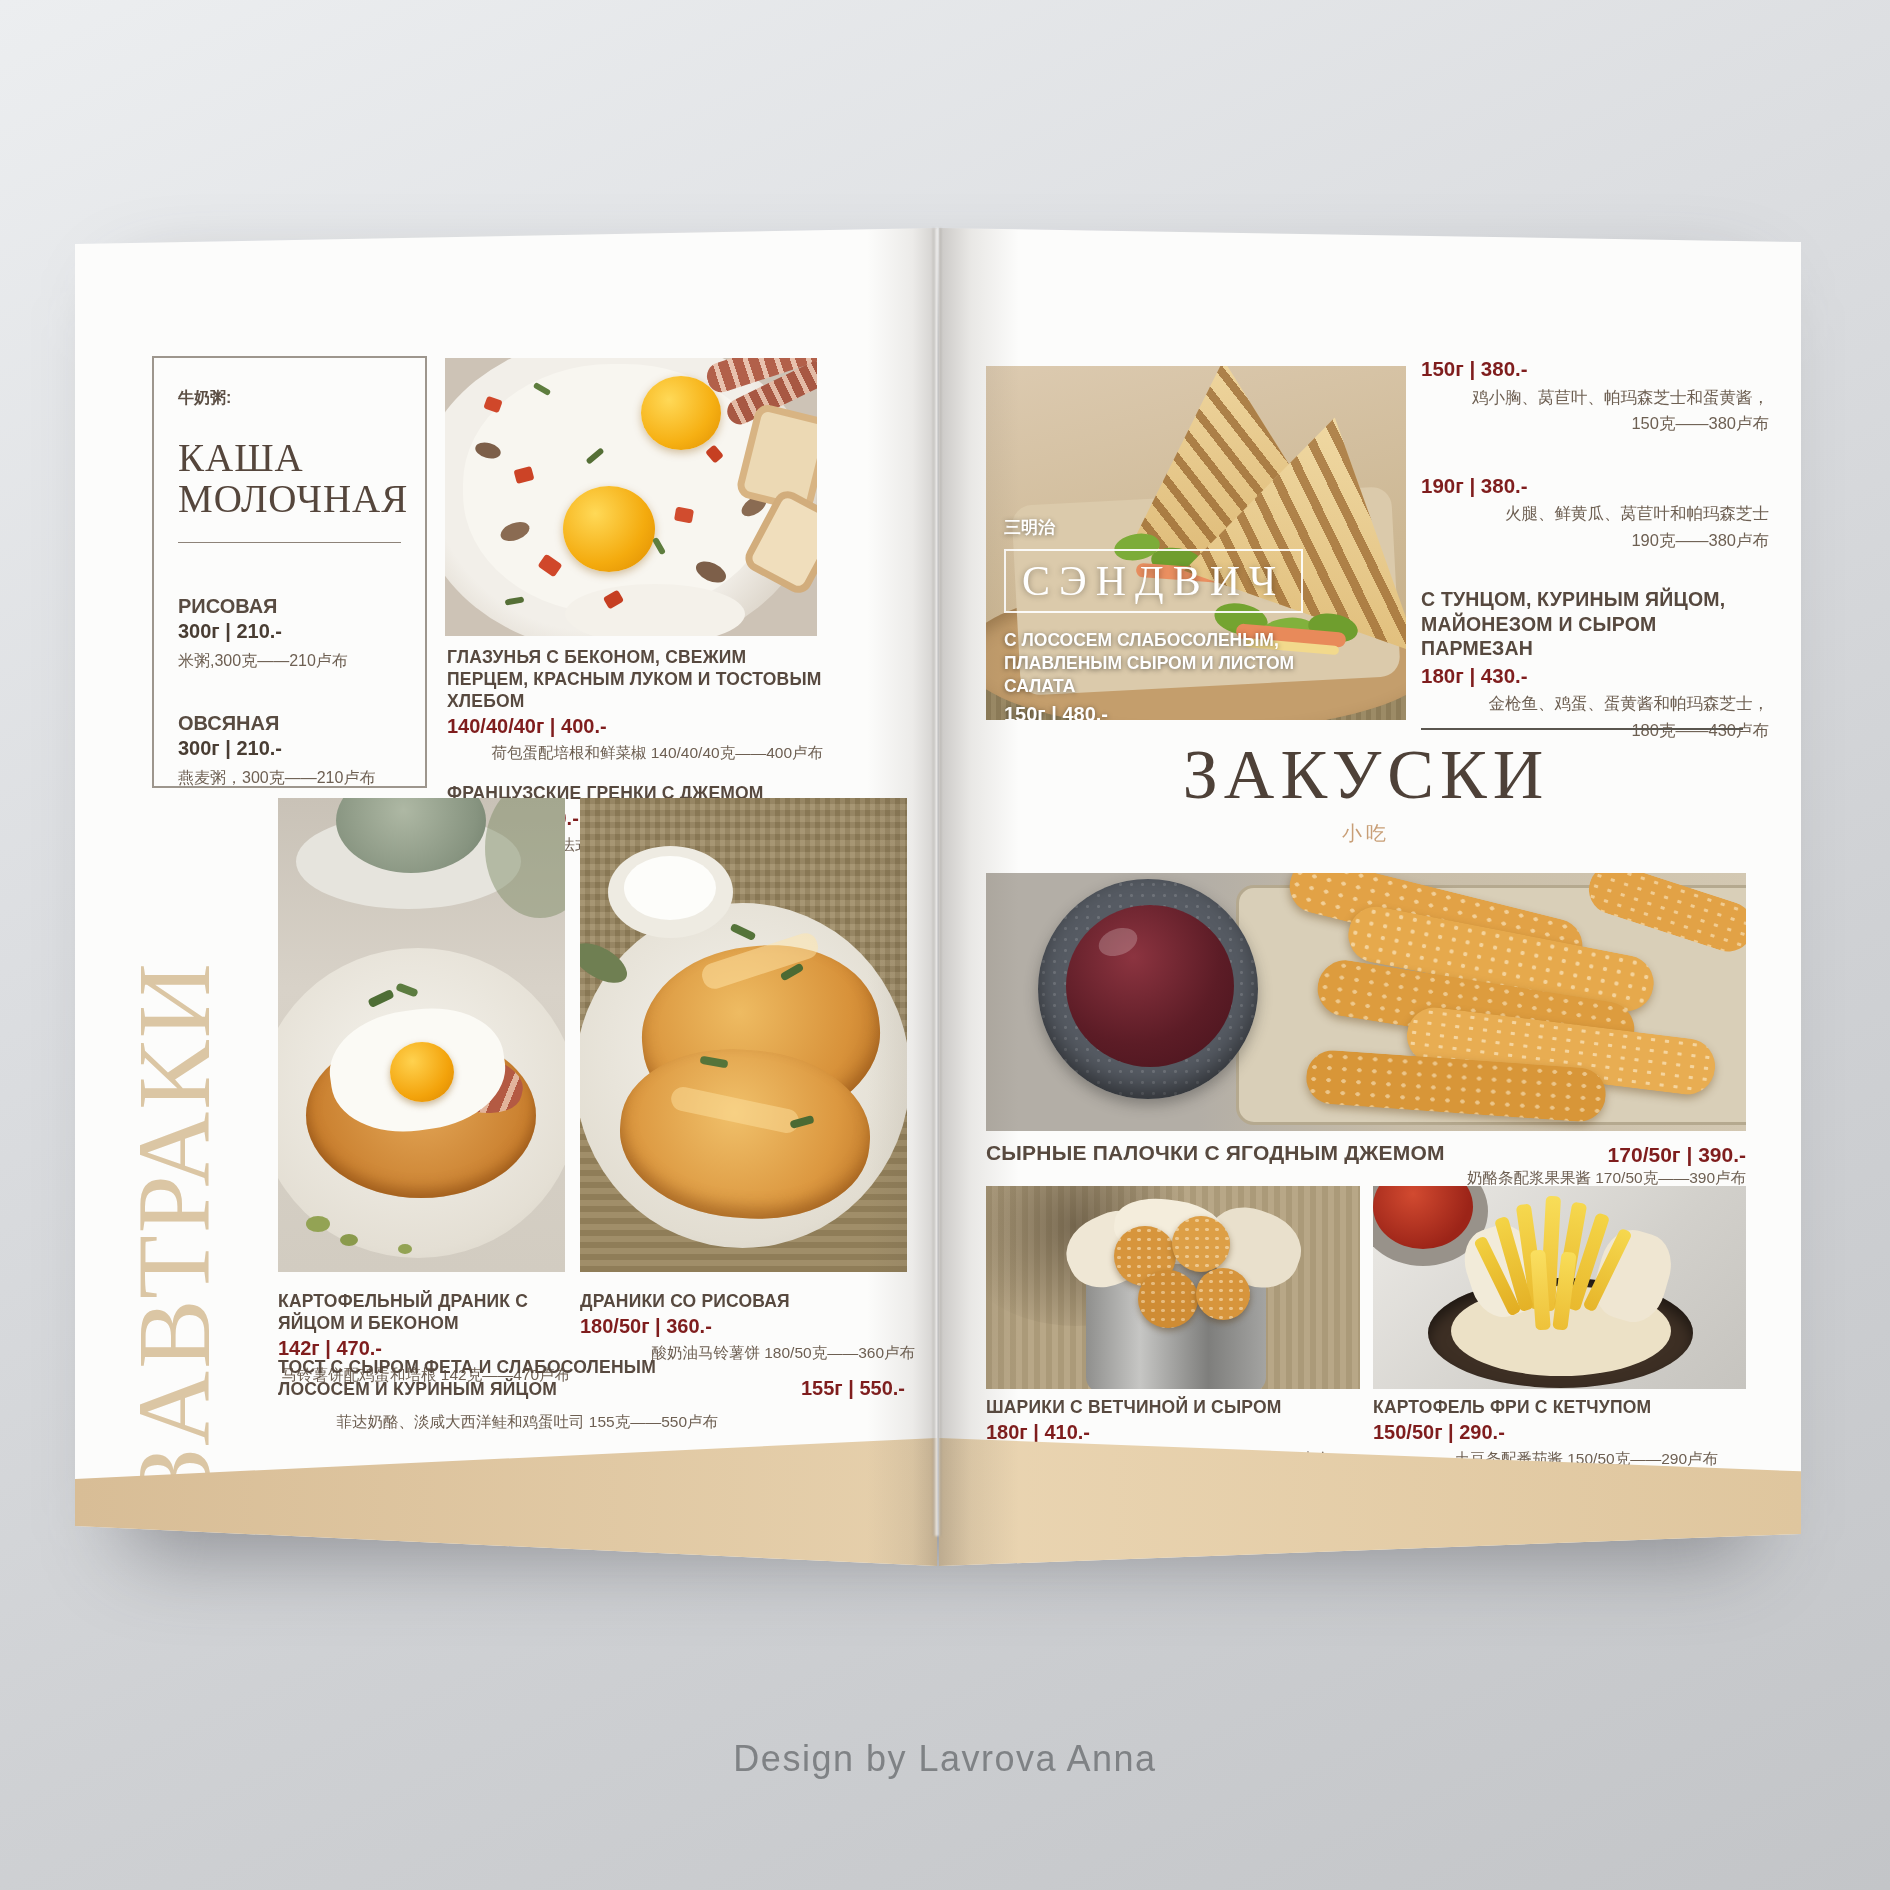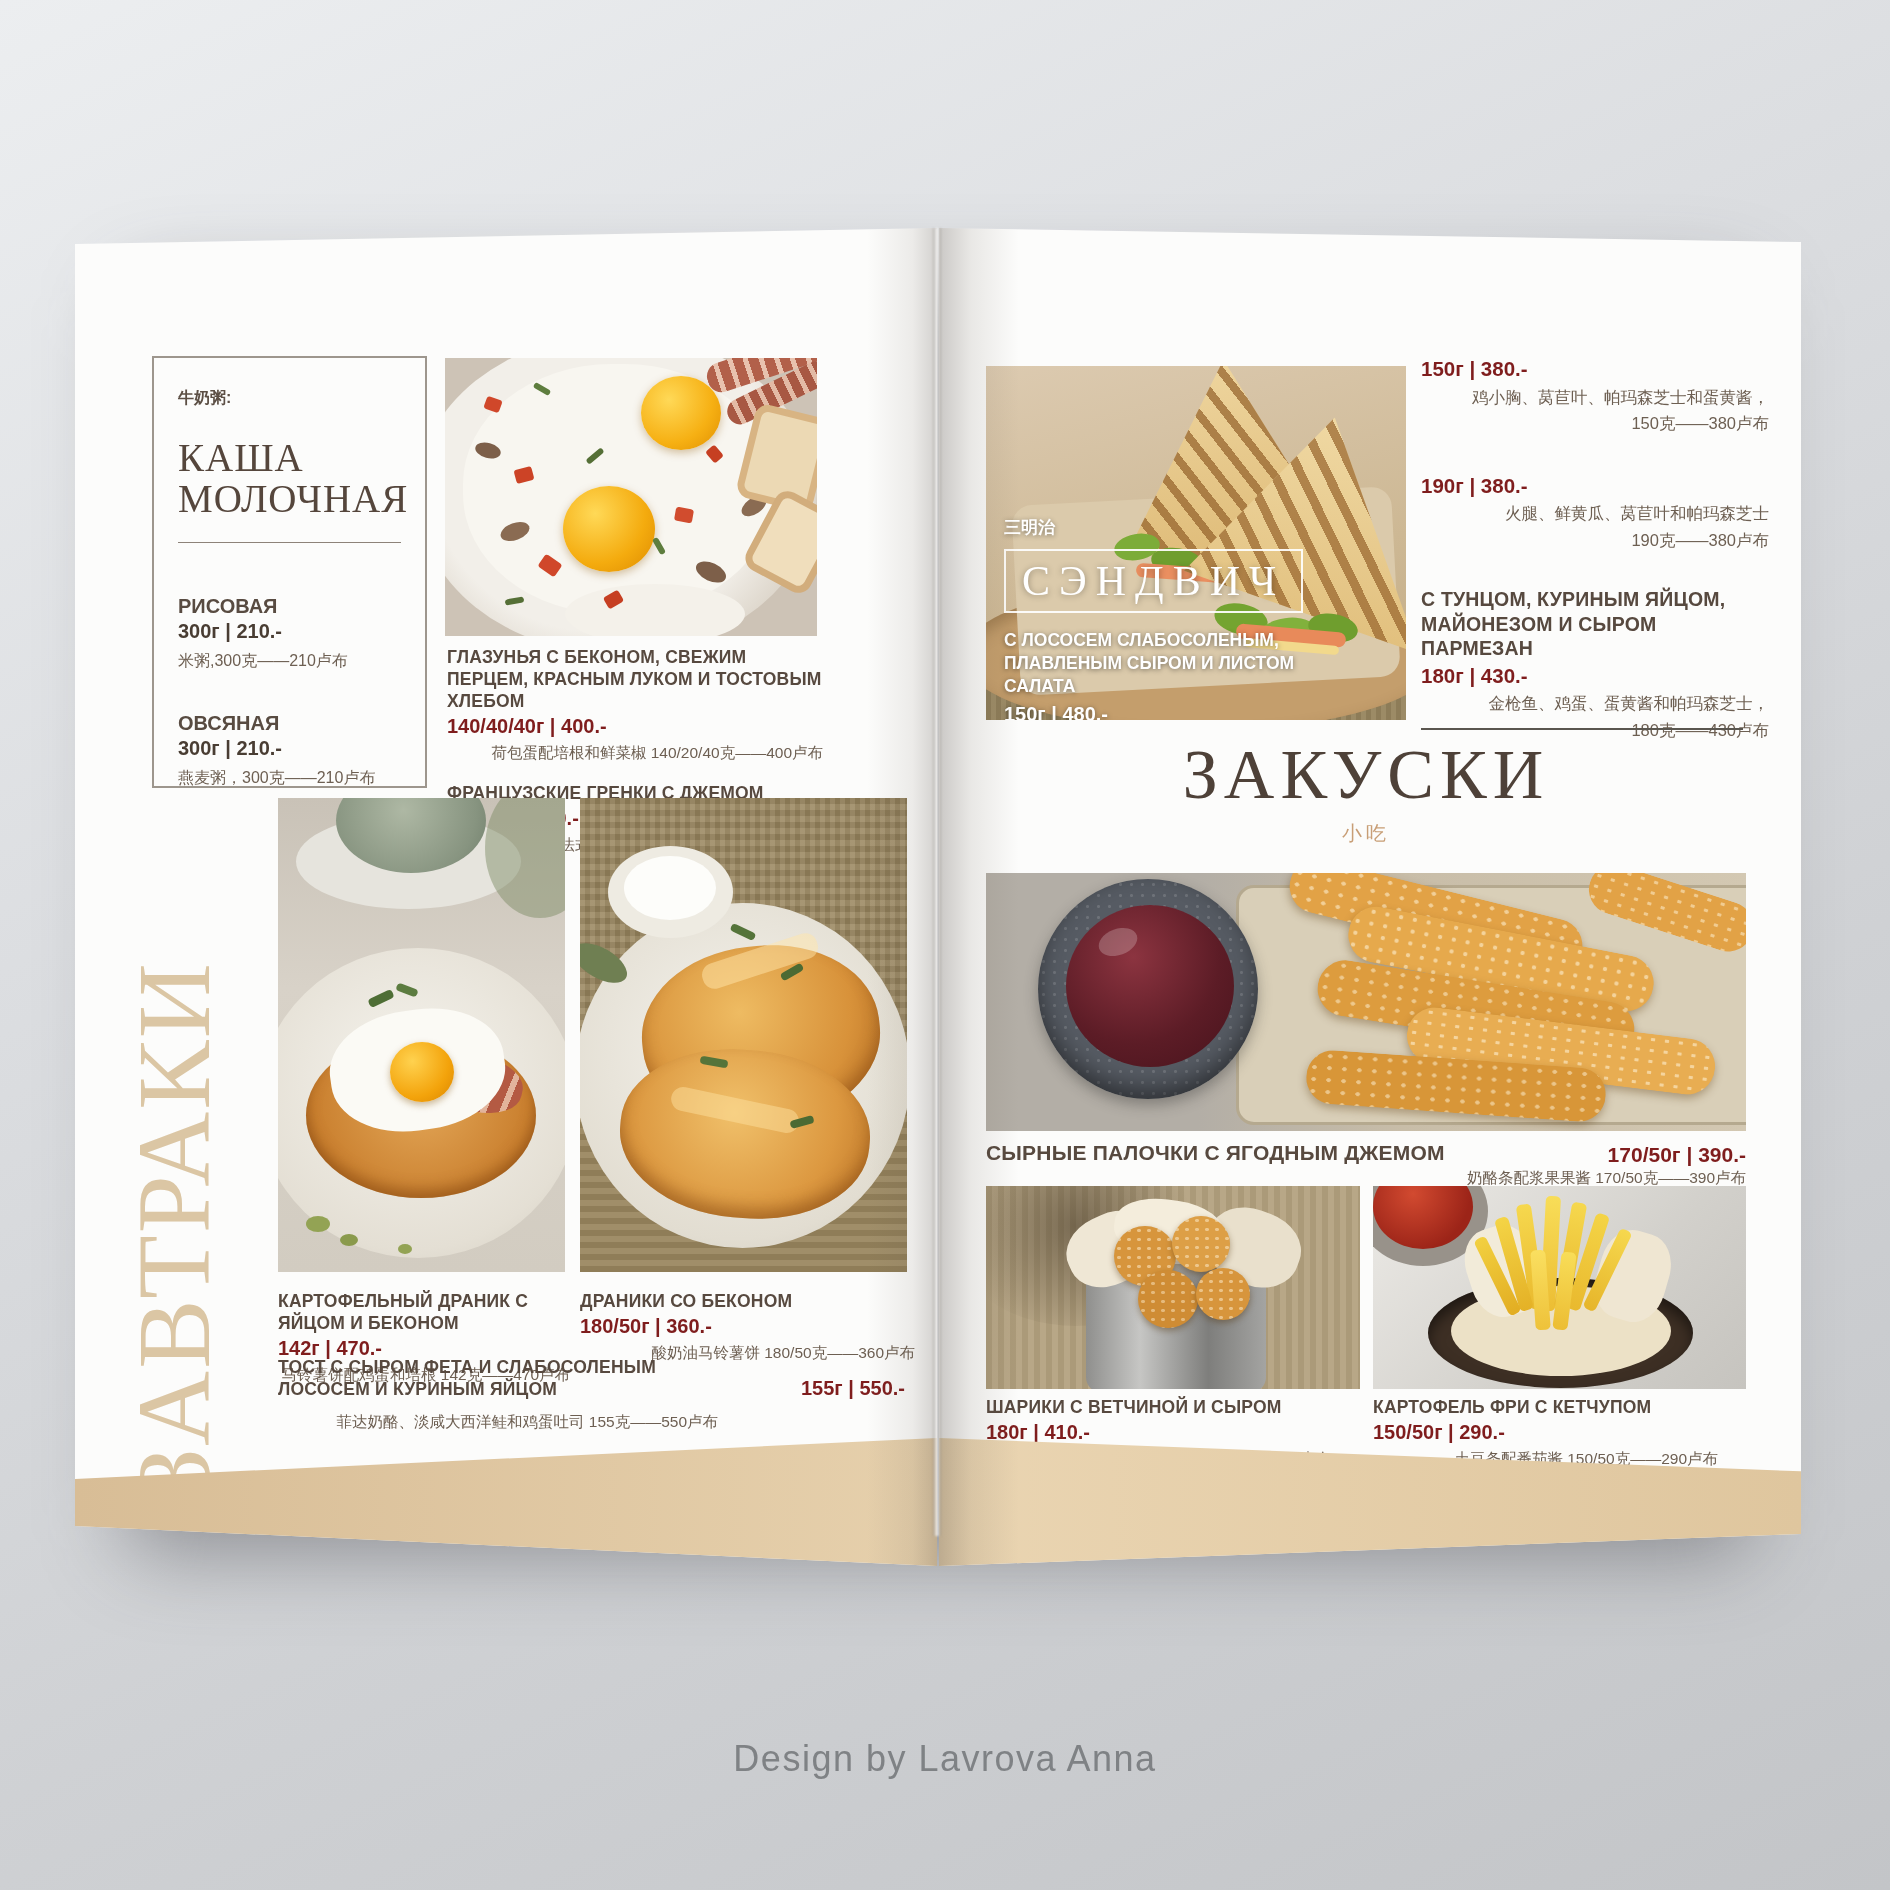--- a/index.html
+++ b/index.html
@@ -119,21 +119,21 @@
       <div class="sh" style="right:-8px;top:-10px;width:120px;height:30px;border-radius:14px;transform:rotate(-18deg);background:repeating-linear-gradient(90deg,#b2604a 0 10px,#e8c2ae 10px 15px);"></div>
       <div class="sh" style="right:-16px;top:22px;width:110px;height:26px;border-radius:13px;transform:rotate(-26deg);background:repeating-linear-gradient(90deg,#a85843 0 9px,#e3baa5 9px 14px);"></div>
       <div class="sh" style="left:300px;top:52px;width:78px;height:96px;border-radius:14px;transform:rotate(14deg);background:#ecd9b4;border:7px solid #d8b483;box-sizing:border-box;"></div>
       <div class="sh" style="left:312px;top:140px;width:72px;height:88px;border-radius:14px;transform:rotate(28deg);background:#f0debc;border:7px solid #d2ad7c;box-sizing:border-box;"></div>
     </div>
 
     <div class="abs" style="left:372px;top:418px;width:376px;">
       <div>
         <div class="t-name">ГЛАЗУНЬЯ С БЕКОНОМ, СВЕЖИМ ПЕРЦЕМ, КРАСНЫМ ЛУКОМ И ТОСТОВЫМ ХЛЕБОМ</div>
         <div class="t-price">140/40/40г | 400.-</div>
-        <div class="t-zh">荷包蛋配培根和鲜菜椒 140/20/40克——400卢布</div>
+        <div class="t-zh">荷包蛋配培根和鲜菜椒 140/40/40克——400卢布</div>
       </div>
       <div class="gap18"></div>
       <div>
         <div class="t-name">ФРАНЦУЗСКИЕ ГРЕНКИ С ДЖЕМОМ</div>
         <div class="t-price">150/60г | 230.-</div>
         <div class="t-zh">法式吐司配果酱 150/60克——230卢布</div>
       </div>
     </div>
 
     <div class="ph" style="left:203px;top:570px;width:287px;height:474px;background:linear-gradient(180deg,#c9c2b7,#d8d2c8 40%,#d2ccc1);">
@@ -167,21 +167,21 @@
       <div class="sh" style="left:210px;top:320px;width:24px;height:8px;background:#4c6a33;border-radius:4px;transform:rotate(-15deg);"></div>
       <div class="sh" style="left:-10px;top:150px;width:60px;height:30px;background:#6f7f52;border-radius:50%;transform:rotate(30deg);"></div>
     </div>
 
     <div class="abs" style="left:203px;top:1062px;width:292px;">
       <div class="t-name">КАРТОФЕЛЬНЫЙ ДРАНИК С ЯЙЦОМ И БЕКОНОМ</div>
       <div class="t-price">142г | 470.-</div>
       <div class="t-zh">马铃薯饼配鸡蛋和培根 142克——470卢布</div>
     </div>
     <div class="abs" style="left:505px;top:1062px;width:335px;">
-      <div class="t-name">ДРАНИКИ СО БЕКОНОМ</div>
+      <div class="t-name">ДРАНИКИ СО РИСОВАЯ</div>
       <div class="t-price">180/50г | 360.-</div>
       <div class="t-zh">酸奶油马铃薯饼 180/50克——360卢布</div>
     </div>
 
     <div class="abs" style="left:203px;top:1128px;width:440px;">
       <div class="t-name">ТОСТ С СЫРОМ ФЕТА И СЛАБОСОЛЕНЫМ ЛОСОСЕМ И КУРИНЫМ ЯЙЦОМ</div>
       <div class="t-zh" style="margin-top:10px;">菲达奶酪、淡咸大西洋鲑和鸡蛋吐司 155克——550卢布</div>
     </div>
     <div class="abs t-price" style="left:630px;top:1146px;width:200px;text-align:right;">155г | 550.-</div>
 

